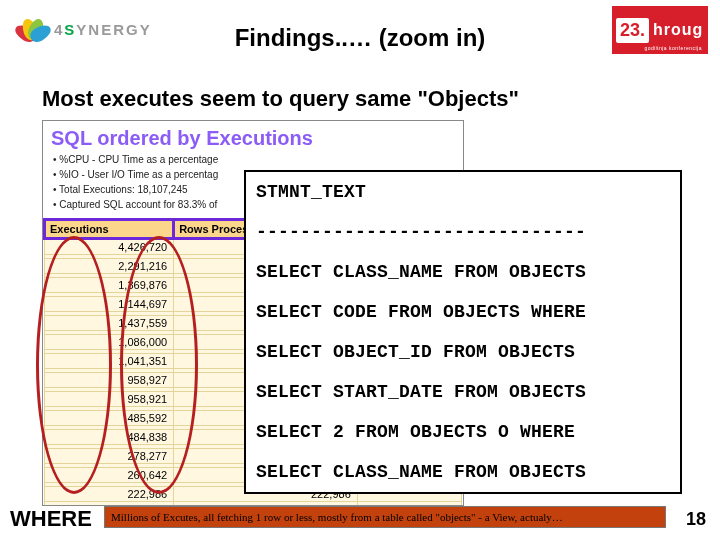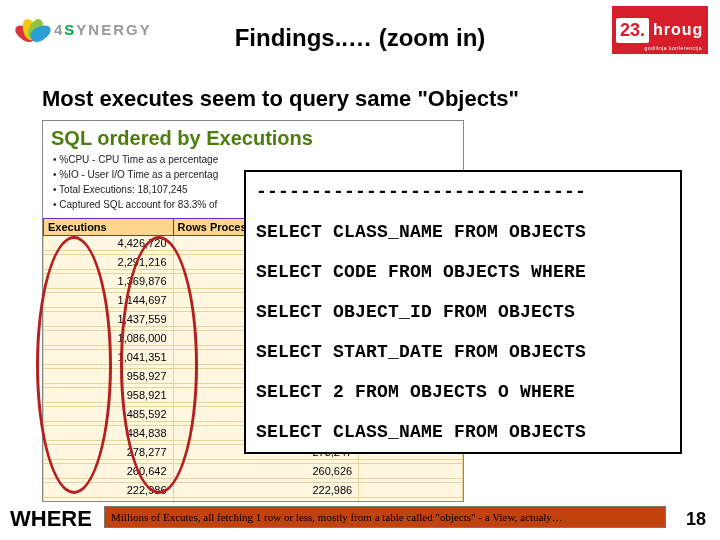--- a/index.html
+++ b/index.html
@@ -15,26 +15,26 @@
   .brand-text{font-size:15px;letter-spacing:2px;color:#9a9a9a;font-weight:600}
   .brand-s{color:#0aa44a}
   .logo-right{position:absolute;right:12px;top:6px;background:#d71f2b;color:#fff;width:96px;height:48px;display:flex;align-items:center}
   .logo-right .num{background:#fff;color:#d71f2b;font-weight:800;font-size:18px;margin:4px;padding:2px 4px;border-radius:2px}
   .logo-right .txt{font-weight:800;font-size:16px;letter-spacing:1px}
   .logo-right .sub{font-size:5px;position:absolute;bottom:3px;right:6px;letter-spacing:0.5px}
   .title{position:absolute;top:24px;left:0;right:0;text-align:center;font-size:24px;font-weight:700}
   .subtitle{position:absolute;top:86px;left:42px;font-size:22px;font-weight:700}
   
   .awr{position:absolute;left:42px;top:120px;width:420px;border:1px solid #888}
-  .awr-head{color:#4d7c0f;font-size:20px;font-weight:700;padding:6px 8px 2px}
+  .awr-head{color:#8b5cf6;font-size:20px;font-weight:700;padding:6px 8px 2px}
   .awr-bul{font-size:10px;color:#222;padding:0 10px 6px;line-height:1.5}
   .awr-bul div::before{content:"•  ";}
   
   table.exec{border-collapse:collapse;font-size:11px;margin:0 0 0 0;width:100%}
-  .exec th{background:#fcd68a;font-weight:700;border:1px solid #6d28d9;padding:2px 4px;text-align:left;white-space:nowrap}
+  .exec th{background:#fcd68a;font-weight:700;border:3px solid #6d28d9;padding:2px 4px;text-align:left;white-space:nowrap}
   .exec td{background:#fff7e0;border:1px solid #e5d49a;padding:1px 6px;text-align:right;white-space:nowrap}
   .exec tr.gap td{height:3px;padding:0;background:#fff7e0;border-top:none;border-bottom:none}
   
   .sqlbox{position:absolute;left:244px;top:170px;width:434px;background:#fff;border:2px solid #000}
   .sqlrow{border-bottom:0px;padding:10px 10px;font-family:"Courier New",monospace;font-size:18px;font-weight:700;letter-spacing:0.2px;white-space:nowrap;overflow:hidden}
   
   .ell{position:absolute;border:3px solid #b51f1f;border-radius:50%;background:transparent}
   .ell.e1{left:36px;top:236px;width:70px;height:252px}
   .ell.e2{left:120px;top:236px;width:72px;height:252px}
   
@@ -226,20 +226,21 @@
             <td></td>
           </tr>
         </tbody>
     </table>
   </div>
 
   <div class="ell e1"></div>
   <div class="ell e2"></div>
 
   <div class="sqlbox">
+    <div class="sqlrow">STMNT_TEXT</div>
     <div class="sqlrow">------------------------------</div>
     <div class="sqlrow">SELECT CLASS_NAME FROM OBJECTS</div>
     <div class="sqlrow">SELECT CODE FROM OBJECTS WHERE</div>
     <div class="sqlrow">SELECT OBJECT_ID FROM OBJECTS</div>
     <div class="sqlrow">SELECT START_DATE FROM OBJECTS</div>
     <div class="sqlrow">SELECT 2 FROM OBJECTS O WHERE</div>
     <div class="sqlrow">SELECT CLASS_NAME FROM OBJECTS</div>
   </div>
 
   <div class="foot-left">WHERE</div>

